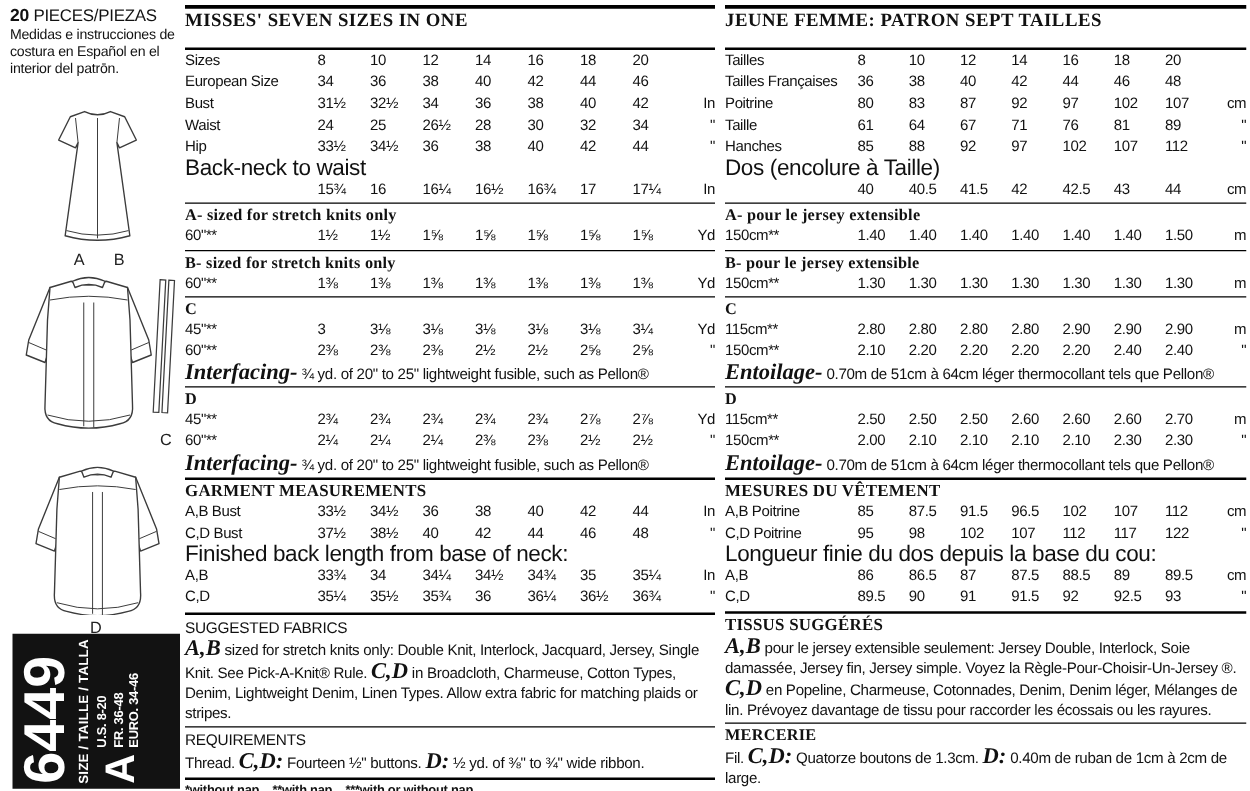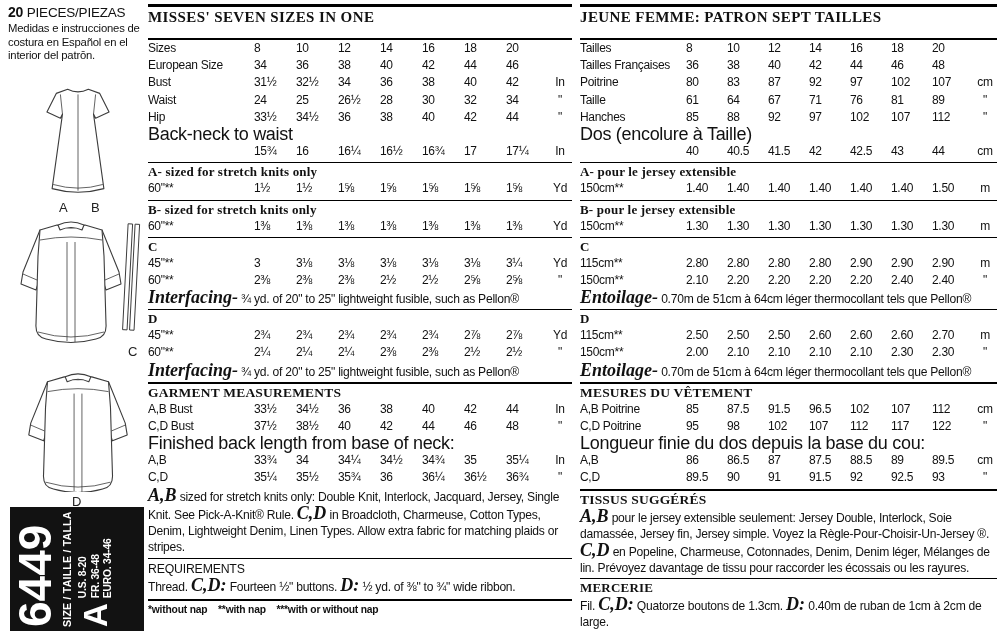--- a/index.html
+++ b/index.html
@@ -25,21 +25,21 @@
   .badge-sizes div{font-size:10.3px;font-weight:bold;line-height:12.5px;letter-spacing:-0.2px;}
   
   .col{position:absolute;top:4px;}
   #col-en{left:148px;width:424px;}
   #col-fr{left:580px;width:417px;}
   .title{font-family:"Liberation Serif",serif;font-weight:bold;font-size:15px;letter-spacing:0.4px;
          border-top:3px solid #000;border-bottom:2.5px solid #000;padding:2px 0 12px;}
   .t-row{display:grid;grid-template-columns:106px repeat(7,1fr) 24px;
          font-size:12px;line-height:17.2px;letter-spacing:-0.3px;}
   .t-row .lab{white-space:nowrap;}
-  .t-row .unit{text-align:center;}
+  .t-row .unit{text-align:right;}
   .rowlabel{font-size:18px;line-height:17.2px;letter-spacing:-0.3px;}
   .sechead{font-family:"Liberation Serif",serif;font-weight:bold;font-size:13px;letter-spacing:0.2px;
            border-top:1.8px solid #000;margin-top:2px;padding-top:1px;line-height:16px;}
   .sechead.heavy{border-top:2.6px solid #000;font-size:13.5px;}
   .subhead{font-size:12.3px;letter-spacing:-0.2px;border-top:1.8px solid #000;margin-top:3px;
            padding-top:2px;line-height:16px;}
   .subhead.heavy{border-top:2.6px solid #000;}
   .note,.para{font-size:12.1px;line-height:16px;letter-spacing:-0.25px;}
   .note b,.para b{font-family:"Liberation Serif",serif;font-size:18px;letter-spacing:0;font-style:italic;}
   .footnote{border-top:2px solid #000;margin-top:4px;padding-top:3px;font-size:10.3px;
@@ -311,20 +311,21 @@
       <span class="lab">C,D</span>
       <span class="val">35¼</span>
       <span class="val">35½</span>
       <span class="val">35¾</span>
       <span class="val">36</span>
       <span class="val">36¼</span>
       <span class="val">36½</span>
       <span class="val">36¾</span>
       <span class="unit">"</span>
     </div>
+    <div class="subhead heavy">SUGGESTED FABRICS</div>
     <div class="para"><b>A,B</b><span> sized for stretch knits only: Double Knit, Interlock, Jacquard, Jersey, Single Knit. See Pick-A-Knit® Rule. </span><b>C,D</b><span> in Broadcloth, Charmeuse, Cotton Types, Denim, Lightweight Denim, Linen Types. Allow extra fabric for matching plaids or stripes.</span></div>
     <div class="subhead">REQUIREMENTS</div>
     <div class="para"><span>Thread. </span><b>C,D:</b><span> Fourteen ½" buttons. </span><b>D:</b><span> ½ yd. of ⅜" to ¾" wide ribbon.</span></div>
     <div class="footnote">*without nap    **with nap    ***with or without nap</div>
   </div>
 
 <div id="col-fr" class="col">
     <div class="title">JEUNE FEMME: PATRON SEPT TAILLES</div>
     <div class="t-row">
       <span class="lab">Tailles</span>

